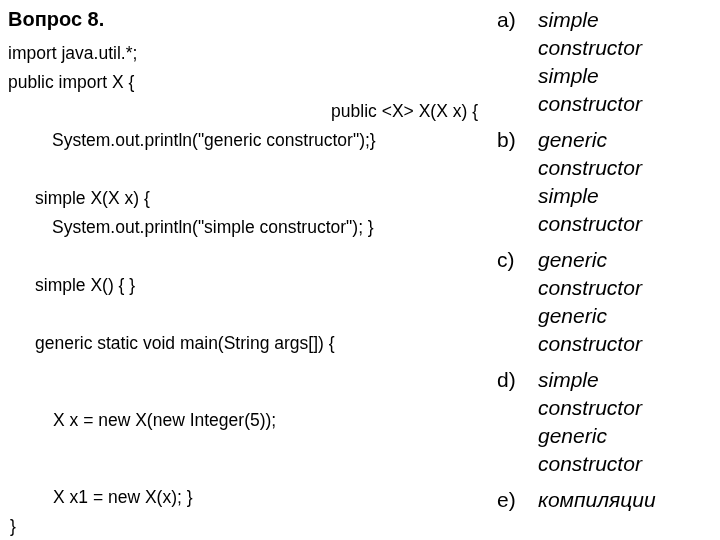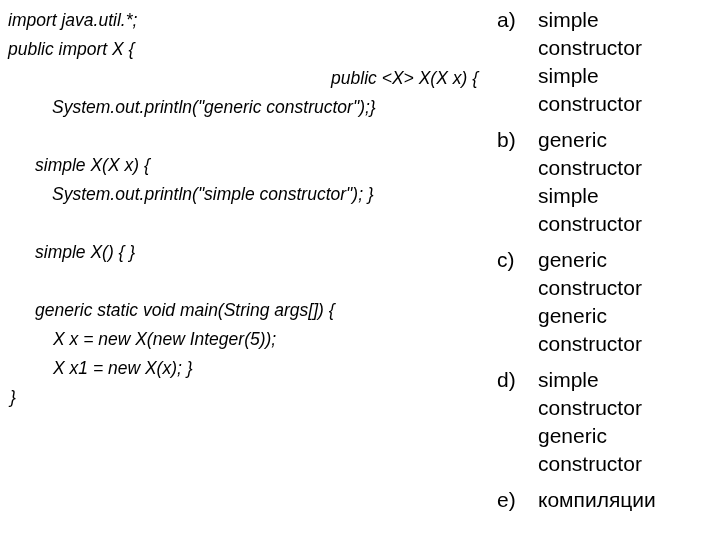--- a/index.html
+++ b/index.html
@@ -27,54 +27,54 @@
     line-height: 26px;
     margin: 0 0 7px 0;
   }
   .code {
     font-size: 17.5px;
     line-height: 29px;
   }
   .code-line {
     white-space: pre;
     height: 29px;
-    font-style: italic;
   }
   .i0 { padding-left: 0; }
   .i1 { padding-left: 20px; text-align: right; }
   .i1b { padding-left: 27px; }
   .i2 { padding-left: 44px; }
-  .i2b { padding-left: 45px; }
+  .i2b { padding-left: 45px; margin-top: 48px; }
   .ib { padding-left: 2px; }
   
   .right-col {
     position: absolute;
     left: 497px; top: 6px;
     width: 215px;
   }
   .option {
     display: flex;
     align-items: flex-start;
     font-size: 21px;
     line-height: 28px;
     margin: 0 0 8px 0;
   }
   .opt-label {
     flex: 0 0 41px;
     width: 41px;
   }
-  .opt-lines { flex: 1; }
+  .opt-lines { flex: 1; font-style: italic; }
   .opt-line { white-space: pre; }
 </style>
 </head>
 <body>
 
 <div class="slide">
 
   <div class="left-col">
+    <div class="title">Вопрос 8.</div>
     <div class="code">
       <div class="code-line i0">import java.util.*;</div>
       <div class="code-line i0">public import X {</div>
       <div class="code-line i1">public &lt;X&gt; X(X x) {</div>
       <div class="code-line i2">System.out.println("generic constructor");}</div>
       <div class="code-line i0"></div>
       <div class="code-line i1b">simple X(X x) {</div>
       <div class="code-line i2">System.out.println("simple constructor"); }</div>
       <div class="code-line i0"></div>
       <div class="code-line i1b">simple X() { }</div>

